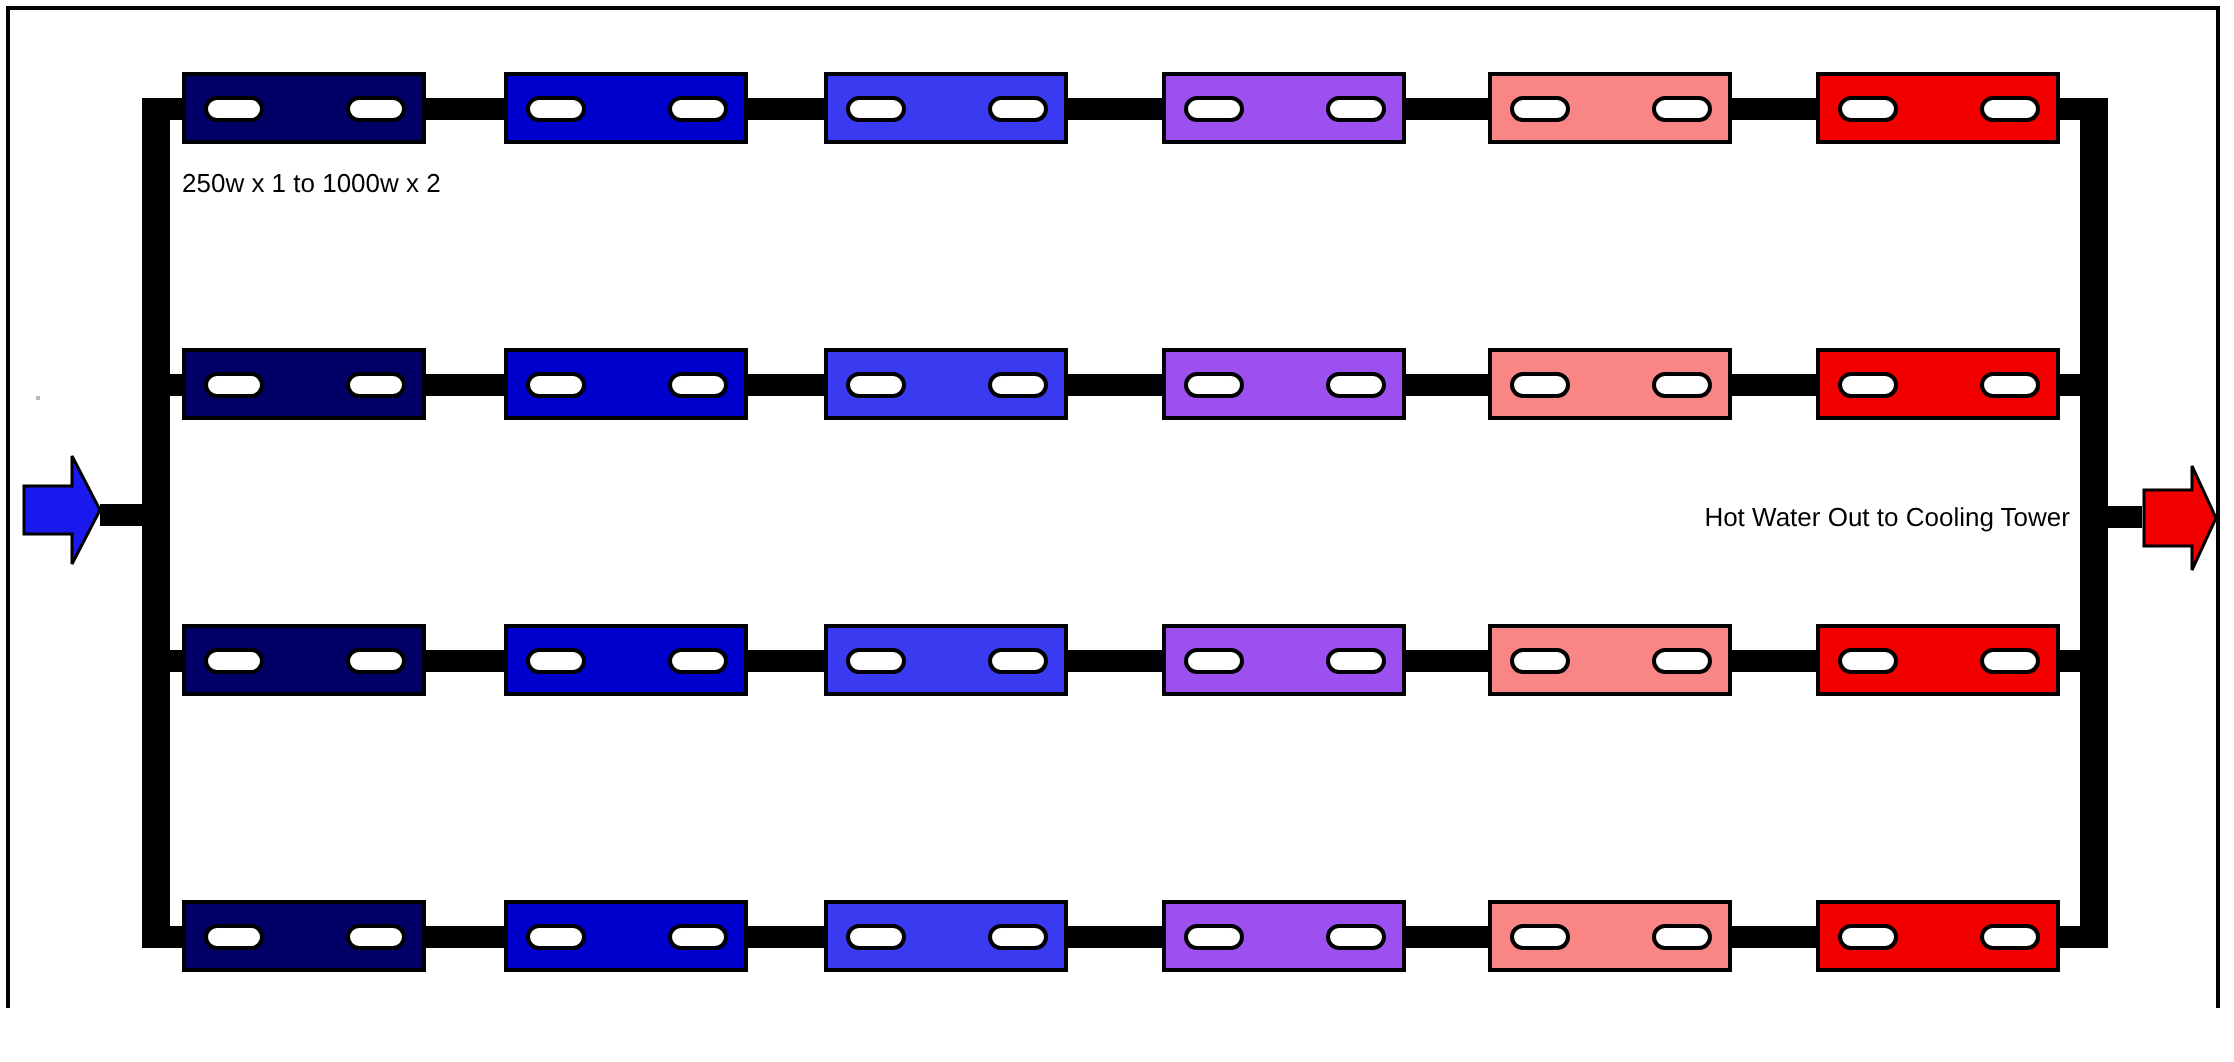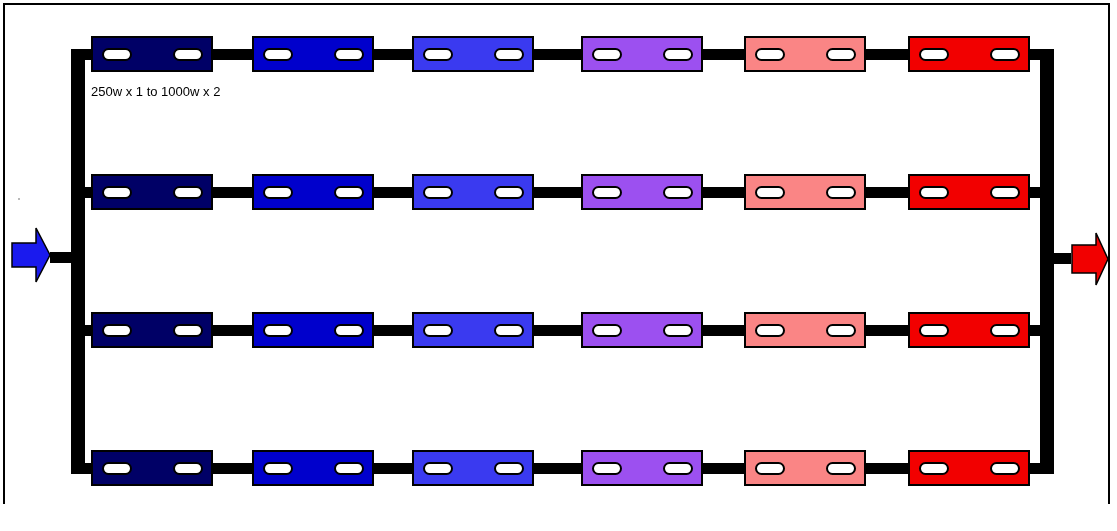--- a/index.html
+++ b/index.html
@@ -157,15 +157,16 @@
     </div>
 
   <svg class="arrow-svg arrow-cold" width="41" height="57" viewBox="0 0 41 57">
     <polygon points="1,16 25,16 25,1 39,28 25,55 25,40 1,40" stroke="#000" stroke-width="1.5" fill="#1A1AEE"></polygon>
   </svg>
   <svg class="arrow-svg arrow-hot" width="39" height="55" viewBox="0 0 39 55">
     <polygon points="1,13 25,13 25,1 37,27 25,53 25,41 1,41" stroke="#000" stroke-width="1.5" fill="#F20000"></polygon>
   </svg>
 
   <div class="lbl lbl-annotation">250w x 1 to 1000w x 2</div>
+  <div class="lbl lbl-hot">Hot Water Out to Cooling Tower</div>
 
   <div class="speck"></div>
 </div>
 
 </body></html>

